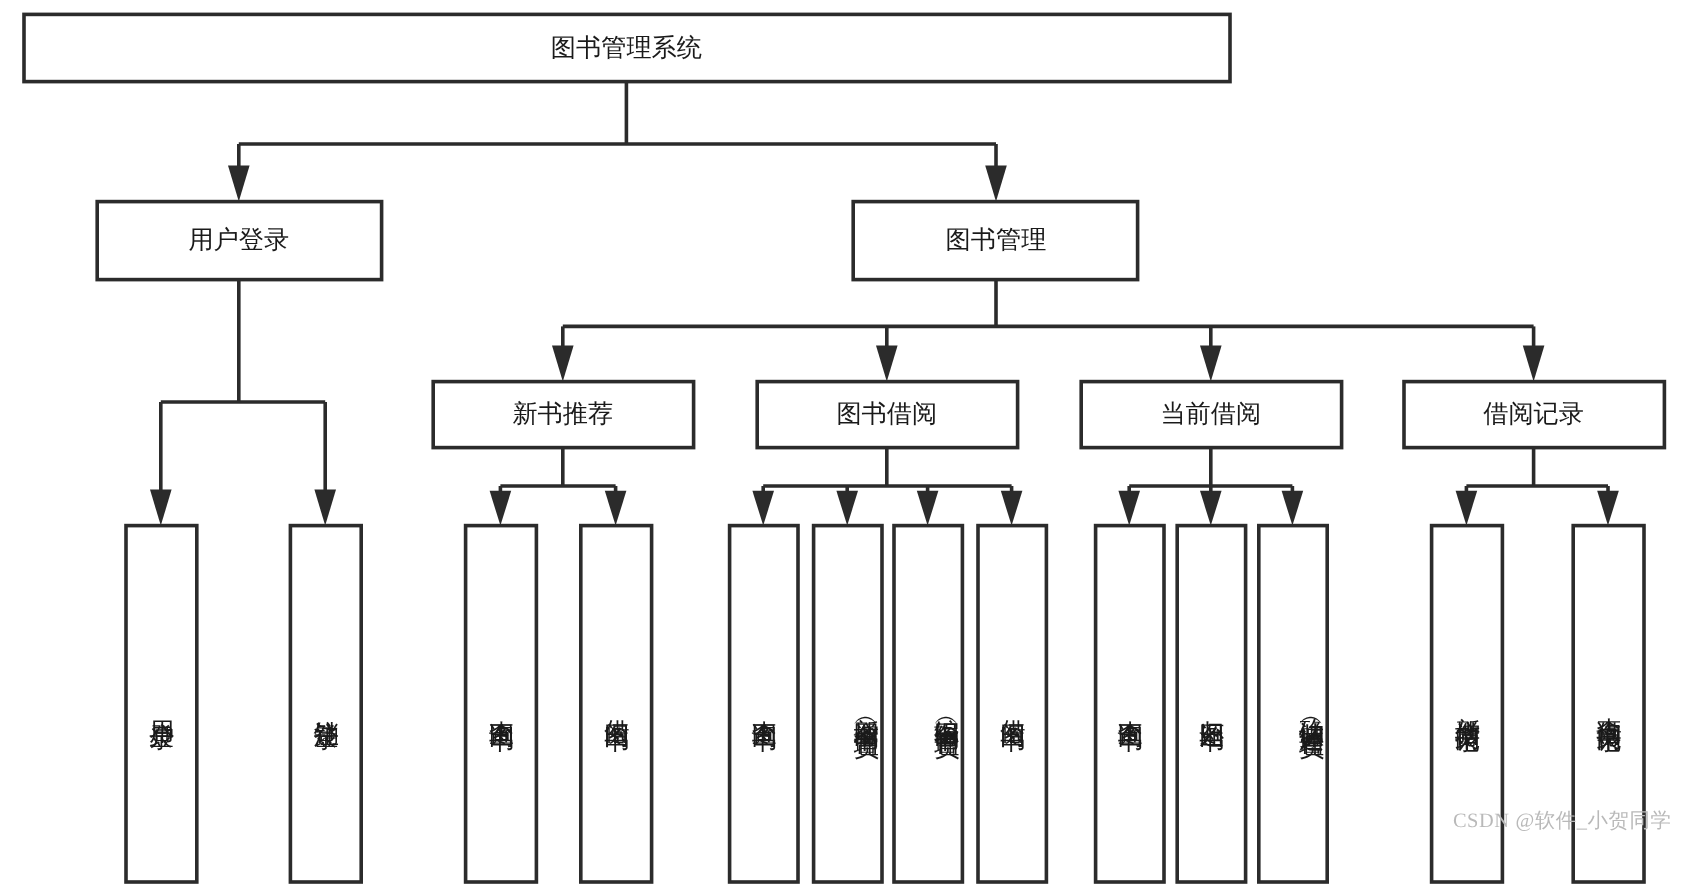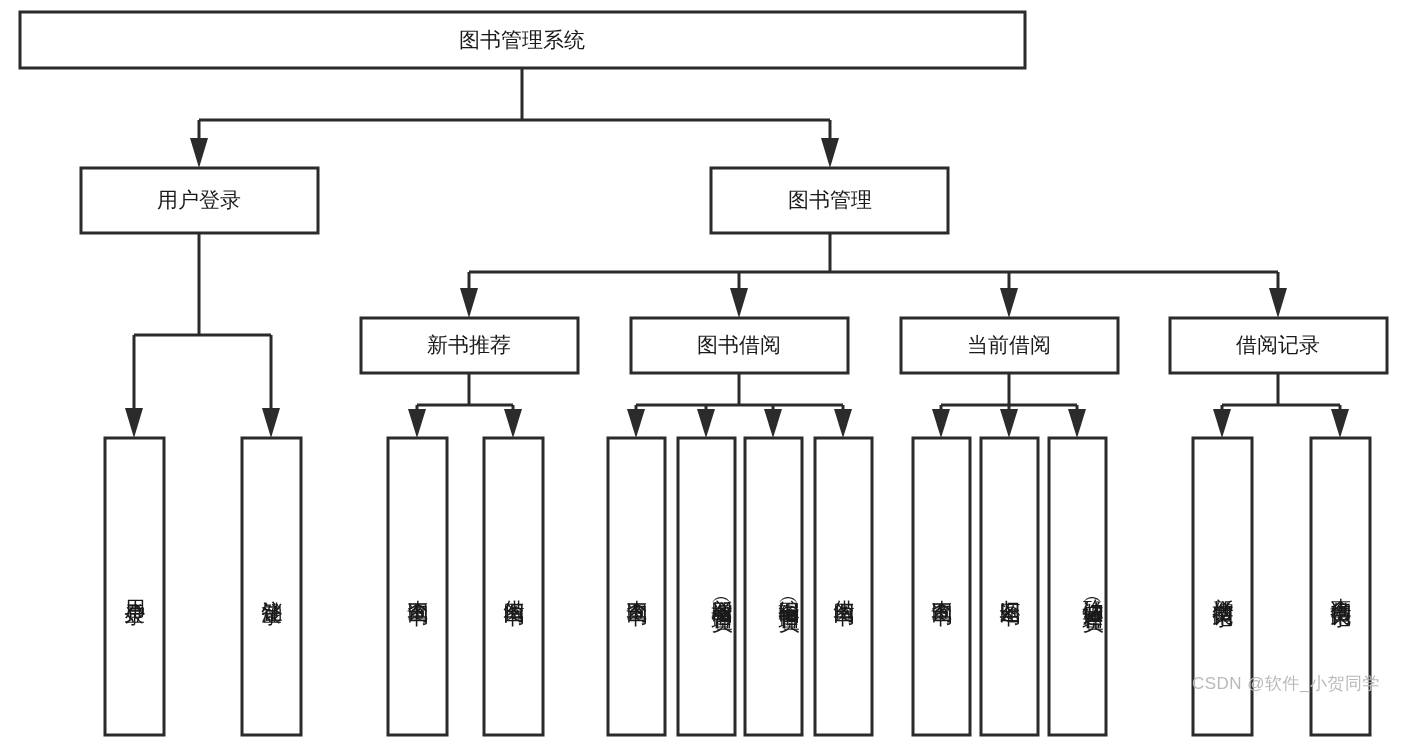--- a/index.html
+++ b/index.html
@@ -59,23 +59,23 @@
     font-size: 21px;
     line-height: 1.28;
     color: #1a1a1a;
     letter-spacing: 2px;
     white-space: nowrap;
     text-align: center;
     pointer-events: none;
   }
   .watermark {
     position: absolute;
-    right: 25px;
+    right: 12px;
     bottom: 6px;
-    font-family: Liberation Sans, sans-serif;
+    font-family: Liberation Serif, serif;
     font-size: 17px;
     color: #b9b9b9;
     letter-spacing: 0.5px;
     white-space: nowrap;
   }
 </style>
 </head>
 <body>
 
 <div id="diagram-root">

